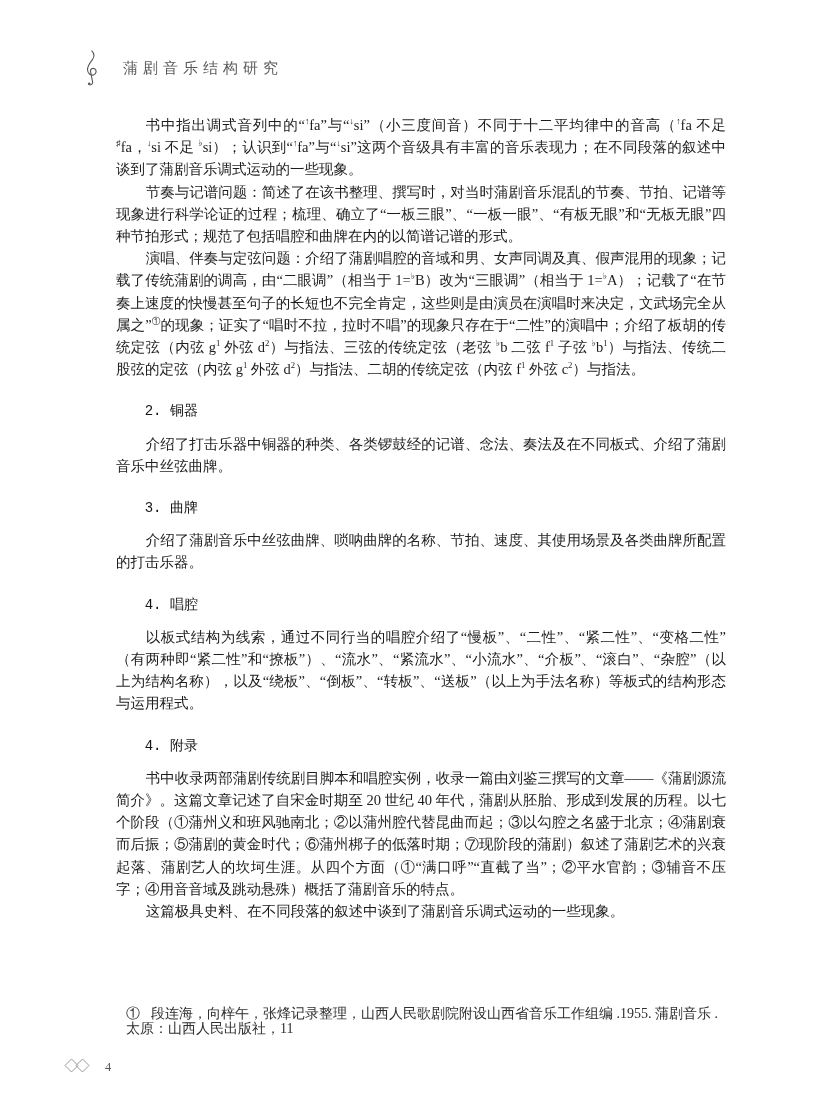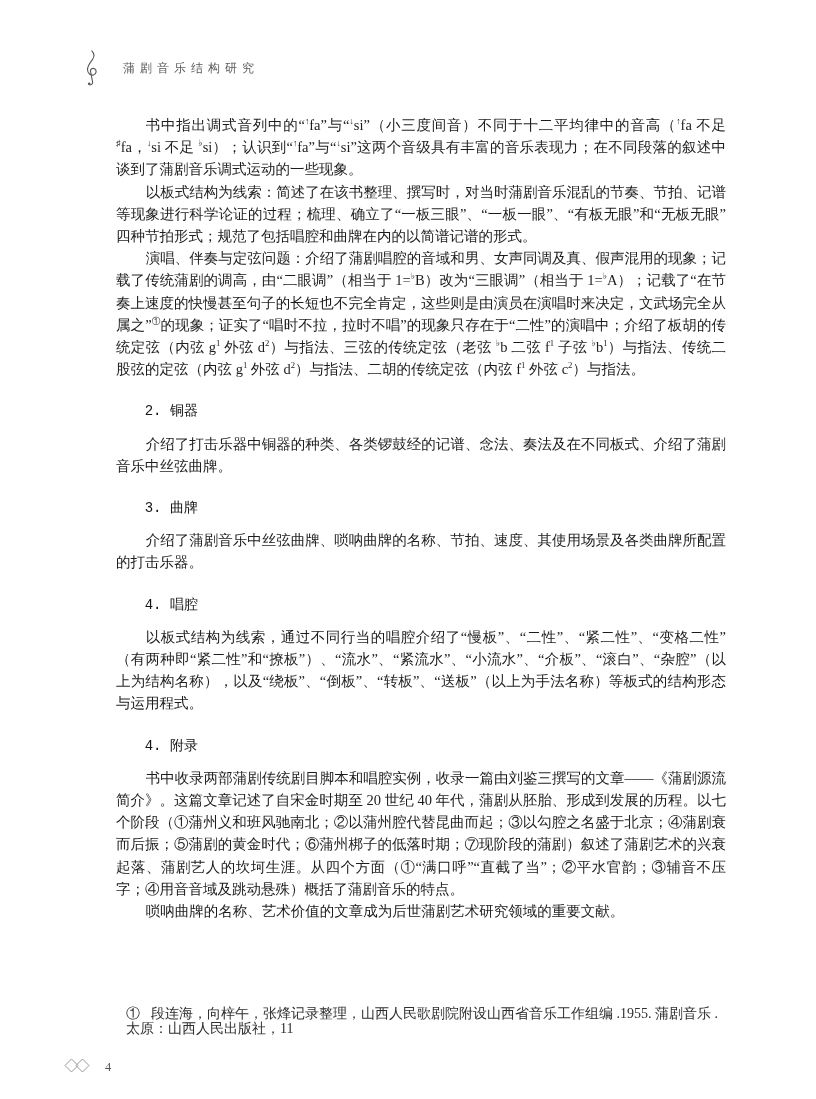--- a/index.html
+++ b/index.html
@@ -11,21 +11,21 @@
     font-family:"Liberation Serif","DejaVu Serif",serif;
     color:#1c1c1c;
   }
   
   .page-header{
     position:absolute; top:50px; left:84px;
     display:flex; align-items:center; gap:24px;
   }
   .clef{ display:inline-flex; }
   .header-title{
-    font-size:12px; letter-spacing:5px; color:#5a5a5a;
+    font-size:15px; letter-spacing:5px; color:#5a5a5a;
   }
   
   .page-body{
     position:absolute; top:114px; left:116px; width:610px;
     font-size:14.5px; line-height:22.2px;
     text-align:justify; text-justify:inter-ideograph;
   }
   .para{ margin:0; text-indent:2.05em; }
   .heading{
     margin:20px 0 10px 0; text-indent:2.05em;
@@ -58,31 +58,31 @@
       <svg width="15" height="36" viewBox="0 0 15 36" aria-hidden="true">
         <path d="M7.8 0.8 C10.2 3.2 10.6 6.6 8.4 9.6 C5.6 13.4 3.4 16 3.5 19.6 C3.6 23.4 6.6 25.8 9.5 25 C12.4 24.2 13 20.2 10.6 18.8 C8.6 17.6 6.3 19 6.5 21.2 L8.6 32 C9 34.4 5.8 35.8 4.4 34" fill="none" stroke="#555" stroke-width="1.1" stroke-linecap="round"></path>
         <circle cx="5.2" cy="33.6" r="1.2" fill="#555"></circle>
       </svg>
     </span>
     <span class="header-title">蒲剧音乐结构研究</span>
   </header>
 
   <main class="page-body">
       <p class="para">书中指出调式音列中的“<sup>↑</sup>fa”与“<sup>↓</sup>si”（小三度间音）不同于十二平均律中的音高（<sup>↑</sup>fa 不足 <sup>♯</sup>fa，<sup>↓</sup>si 不足 <sup>♭</sup>si）；认识到“<sup>↑</sup>fa”与“<sup>↓</sup>si”这两个音级具有丰富的音乐表现力；在不同段落的叙述中谈到了蒲剧音乐调式运动的一些现象。</p>
-      <p class="para">以板式结构为线索：简述了在该书整理、撰写时，对当时蒲剧音乐混乱的节奏、节拍、记谱等现象进行科学论证的过程；梳理、确立了“一板三眼”、“一板一眼”、“有板无眼”和“无板无眼”四种节拍形式；规范了包括唱腔和曲牌在内的以简谱记谱的形式。</p>
+      <p class="para">节奏与记谱问题：简述了在该书整理、撰写时，对当时蒲剧音乐混乱的节奏、节拍、记谱等现象进行科学论证的过程；梳理、确立了“一板三眼”、“一板一眼”、“有板无眼”和“无板无眼”四种节拍形式；规范了包括唱腔和曲牌在内的以简谱记谱的形式。</p>
       <p class="para">演唱、伴奏与定弦问题：介绍了蒲剧唱腔的音域和男、女声同调及真、假声混用的现象；记载了传统蒲剧的调高，由“二眼调”（相当于 1=<sup>♭</sup>B）改为“三眼调”（相当于 1=<sup>♭</sup>A）；记载了“在节奏上速度的快慢甚至句子的长短也不完全肯定，这些则是由演员在演唱时来决定，文武场完全从属之”<sup>①</sup>的现象；证实了“唱时不拉，拉时不唱”的现象只存在于“二性”的演唱中；介绍了板胡的传统定弦（内弦 g<sup>1</sup> 外弦 d<sup>2</sup>）与指法、三弦的传统定弦（老弦 <sup>♭</sup>b  二弦 f<sup>1</sup>  子弦 <sup>♭</sup>b<sup>1</sup>）与指法、传统二股弦的定弦（内弦 g<sup>1</sup> 外弦 d<sup>2</sup>）与指法、二胡的传统定弦（内弦 f<sup>1</sup> 外弦 c<sup>2</sup>）与指法。</p>
       <p class="heading">2. 铜器</p>
       <p class="para">介绍了打击乐器中铜器的种类、各类锣鼓经的记谱、念法、奏法及在不同板式、介绍了蒲剧音乐中丝弦曲牌。</p>
       <p class="heading">3. 曲牌</p>
       <p class="para">介绍了蒲剧音乐中丝弦曲牌、唢呐曲牌的名称、节拍、速度、其使用场景及各类曲牌所配置的打击乐器。</p>
       <p class="heading">4. 唱腔</p>
       <p class="para">以板式结构为线索，通过不同行当的唱腔介绍了“慢板”、“二性”、“紧二性”、“变格二性”（有两种即“紧二性”和“撩板”）、“流水”、“紧流水”、“小流水”、“介板”、“滚白”、“杂腔”（以上为结构名称），以及“绕板”、“倒板”、“转板”、“送板”（以上为手法名称）等板式的结构形态与运用程式。</p>
       <p class="heading">4. 附录</p>
       <p class="para">书中收录两部蒲剧传统剧目脚本和唱腔实例，收录一篇由刘鉴三撰写的文章——《蒲剧源流简介》。这篇文章记述了自宋金时期至 20 世纪 40 年代，蒲剧从胚胎、形成到发展的历程。以七个阶段（①蒲州义和班风驰南北；②以蒲州腔代替昆曲而起；③以勾腔之名盛于北京；④蒲剧衰而后振；⑤蒲剧的黄金时代；⑥蒲州梆子的低落时期；⑦现阶段的蒲剧）叙述了蒲剧艺术的兴衰起落、蒲剧艺人的坎坷生涯。从四个方面（①“满口呼”“直截了当”；②平水官韵；③辅音不压字；④用音音域及跳动悬殊）概括了蒲剧音乐的特点。</p>
-      <p class="para">唢呐曲牌的名称、艺术价值的文章成为后世蒲剧艺术研究领域的重要文献。</p>
+      <p class="para">这篇极具史料、在不同段落的叙述中谈到了蒲剧音乐调式运动的一些现象。</p>
     </main>
 
   <div class="footnote">
     <span class="fn-marker">①</span><span class="fn-text">段连海，向梓午，张烽记录整理，山西人民歌剧院附设山西省音乐工作组编 .1955. 蒲剧音乐 . 太原：山西人民出版社，11</span>
   </div>
 
   <footer class="page-footer">
     <span class="ornament">
       <svg width="26" height="15" viewBox="0 0 26 15" aria-hidden="true">
         <path d="M7.5 1 L14 7.5 L7.5 14 L1 7.5 Z" fill="none" stroke="#999" stroke-width="1"></path>

